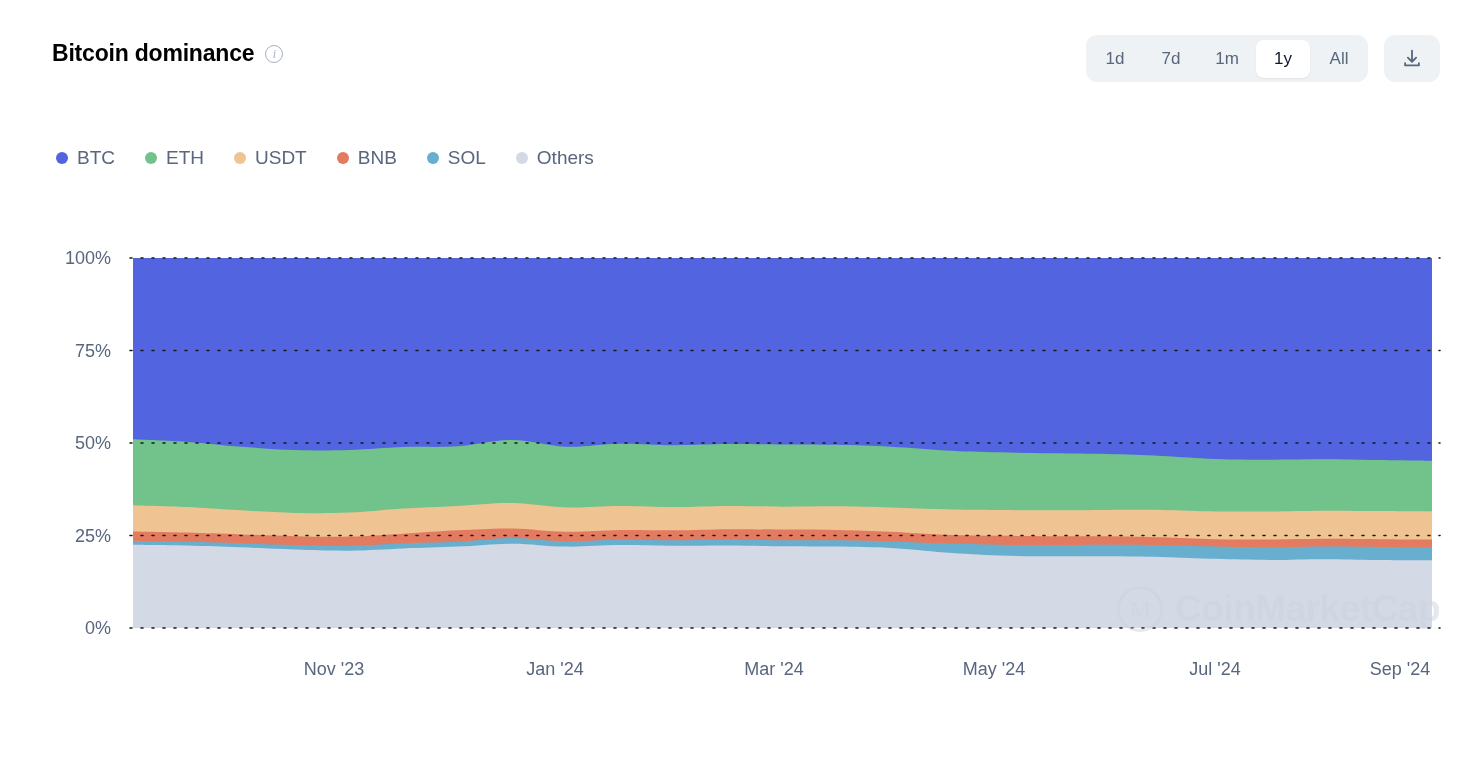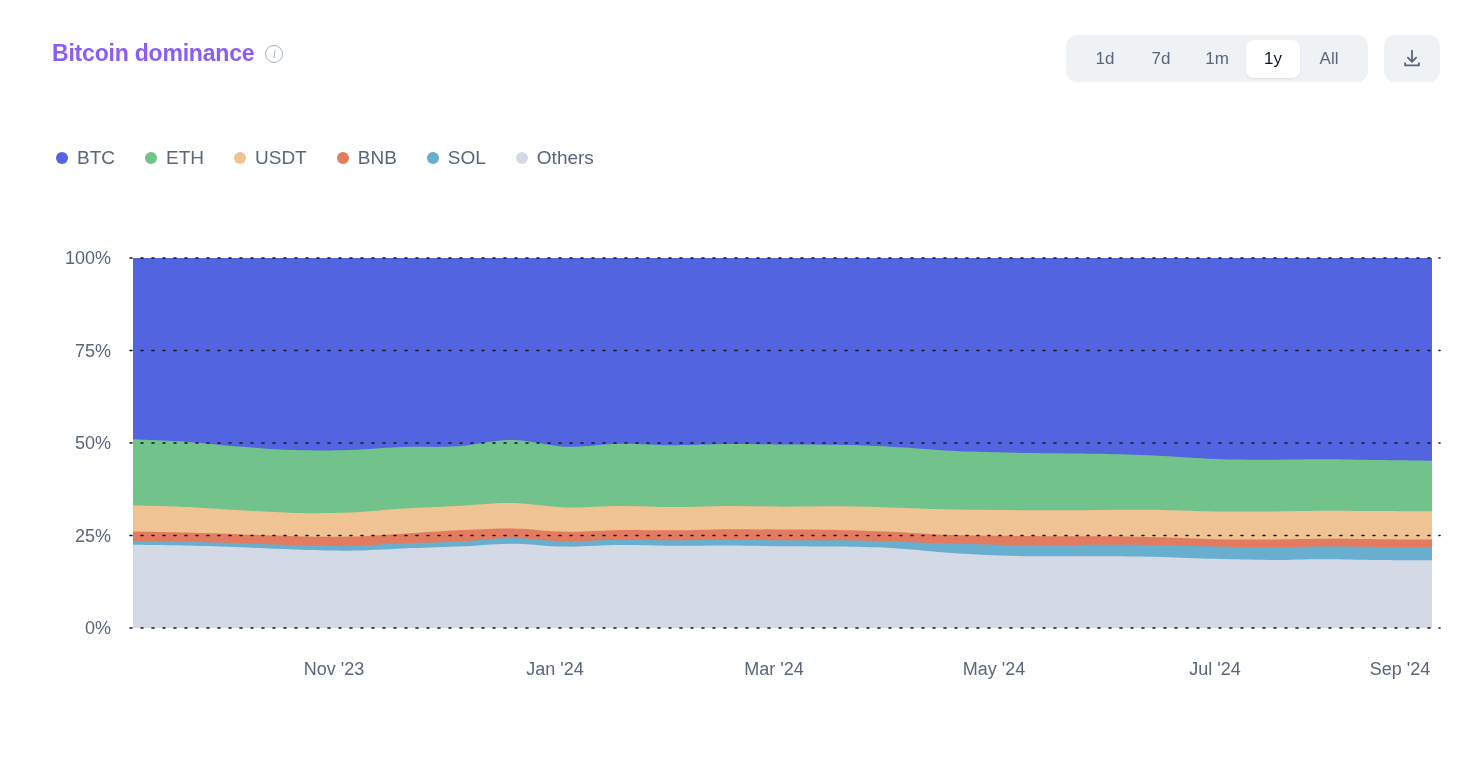--- a/index.html
+++ b/index.html
@@ -28,21 +28,21 @@
   .title-wrap {
     position: absolute;
     left: 52px; top: 42px;
     display: flex;
     align-items: center;
     gap: 11px;
   }
   .title {
     font-size: 23px;
     font-weight: bold;
-    color: #8b5cf6;
+    color: #000000;
     letter-spacing: -0.2px;
     line-height: 1;
   }
   .info-icon {
     width: 18px; height: 18px;
     border-radius: 50%;
     border: 1.6px solid #a6b0c3;
     color: #a6b0c3;
     font-size: 12px;
     font-family: "Liberation Serif", serif;
@@ -56,21 +56,21 @@
 
   
   .range-group {
     position: absolute;
     right: 108px; top: 35px;
     height: 47px;
     background: #eff2f5;
     border-radius: 11px;
     display: flex;
     align-items: center;
-    padding: 4px 12px;
+    padding: 4px 2px;
     gap: 2px;
   }
   .range-btn {
     min-width: 54px;
     height: 38px;
     border-radius: 8px;
     display: flex;
     align-items: center;
     justify-content: center;
     font-size: 17px;
@@ -256,14 +256,18 @@
         <text x="111" y="264" class="ytick">100%</text>
         <text x="334" y="675" class="xtick">Nov '23</text>
         <text x="555" y="675" class="xtick">Jan '24</text>
         <text x="774" y="675" class="xtick">Mar '24</text>
         <text x="994" y="675" class="xtick">May '24</text>
         <text x="1215" y="675" class="xtick">Jul '24</text>
         <text x="1400" y="675" class="xtick">Sep '24</text>
       </svg>
   </div>
 
+  <div class="watermark">
+    <div class="wm-circle">M</div>
+    <div class="wm-text">CoinMarketCap</div>
+  </div>
 
 </div>
 
 </body></html>

